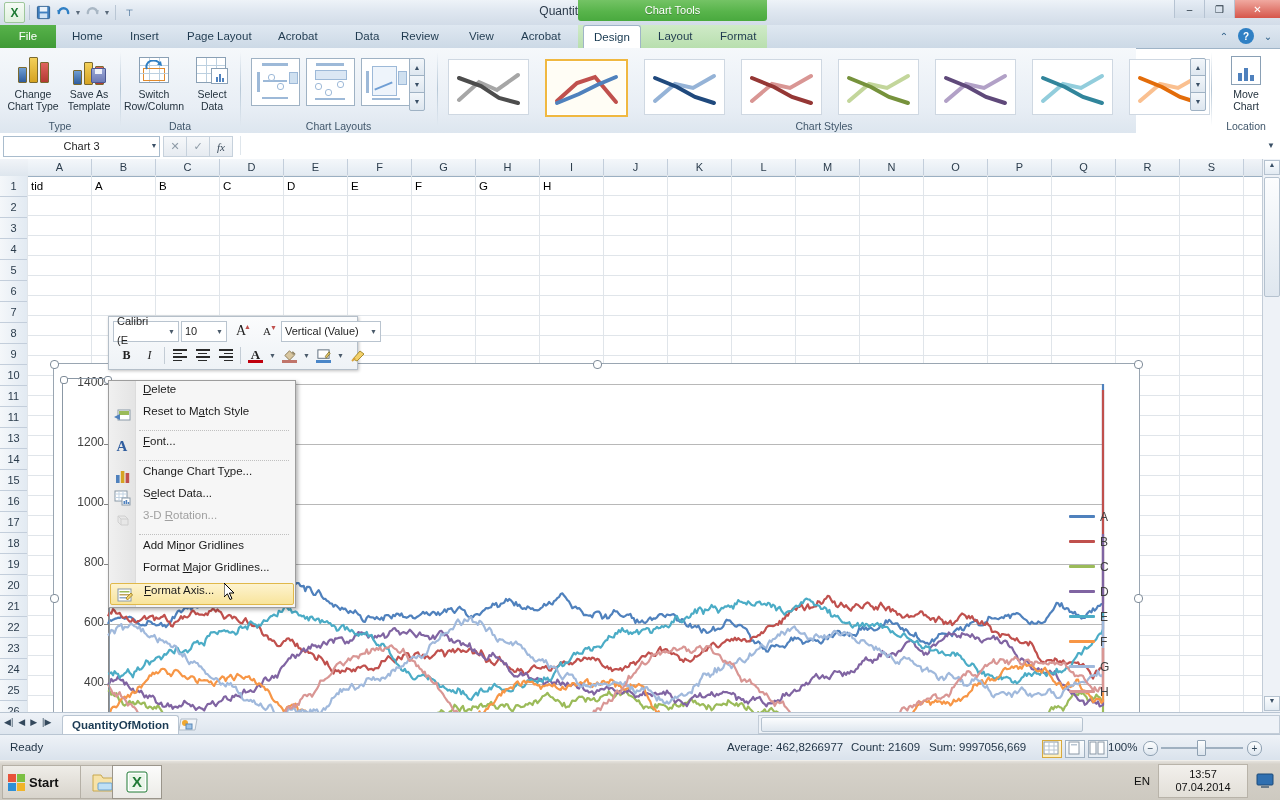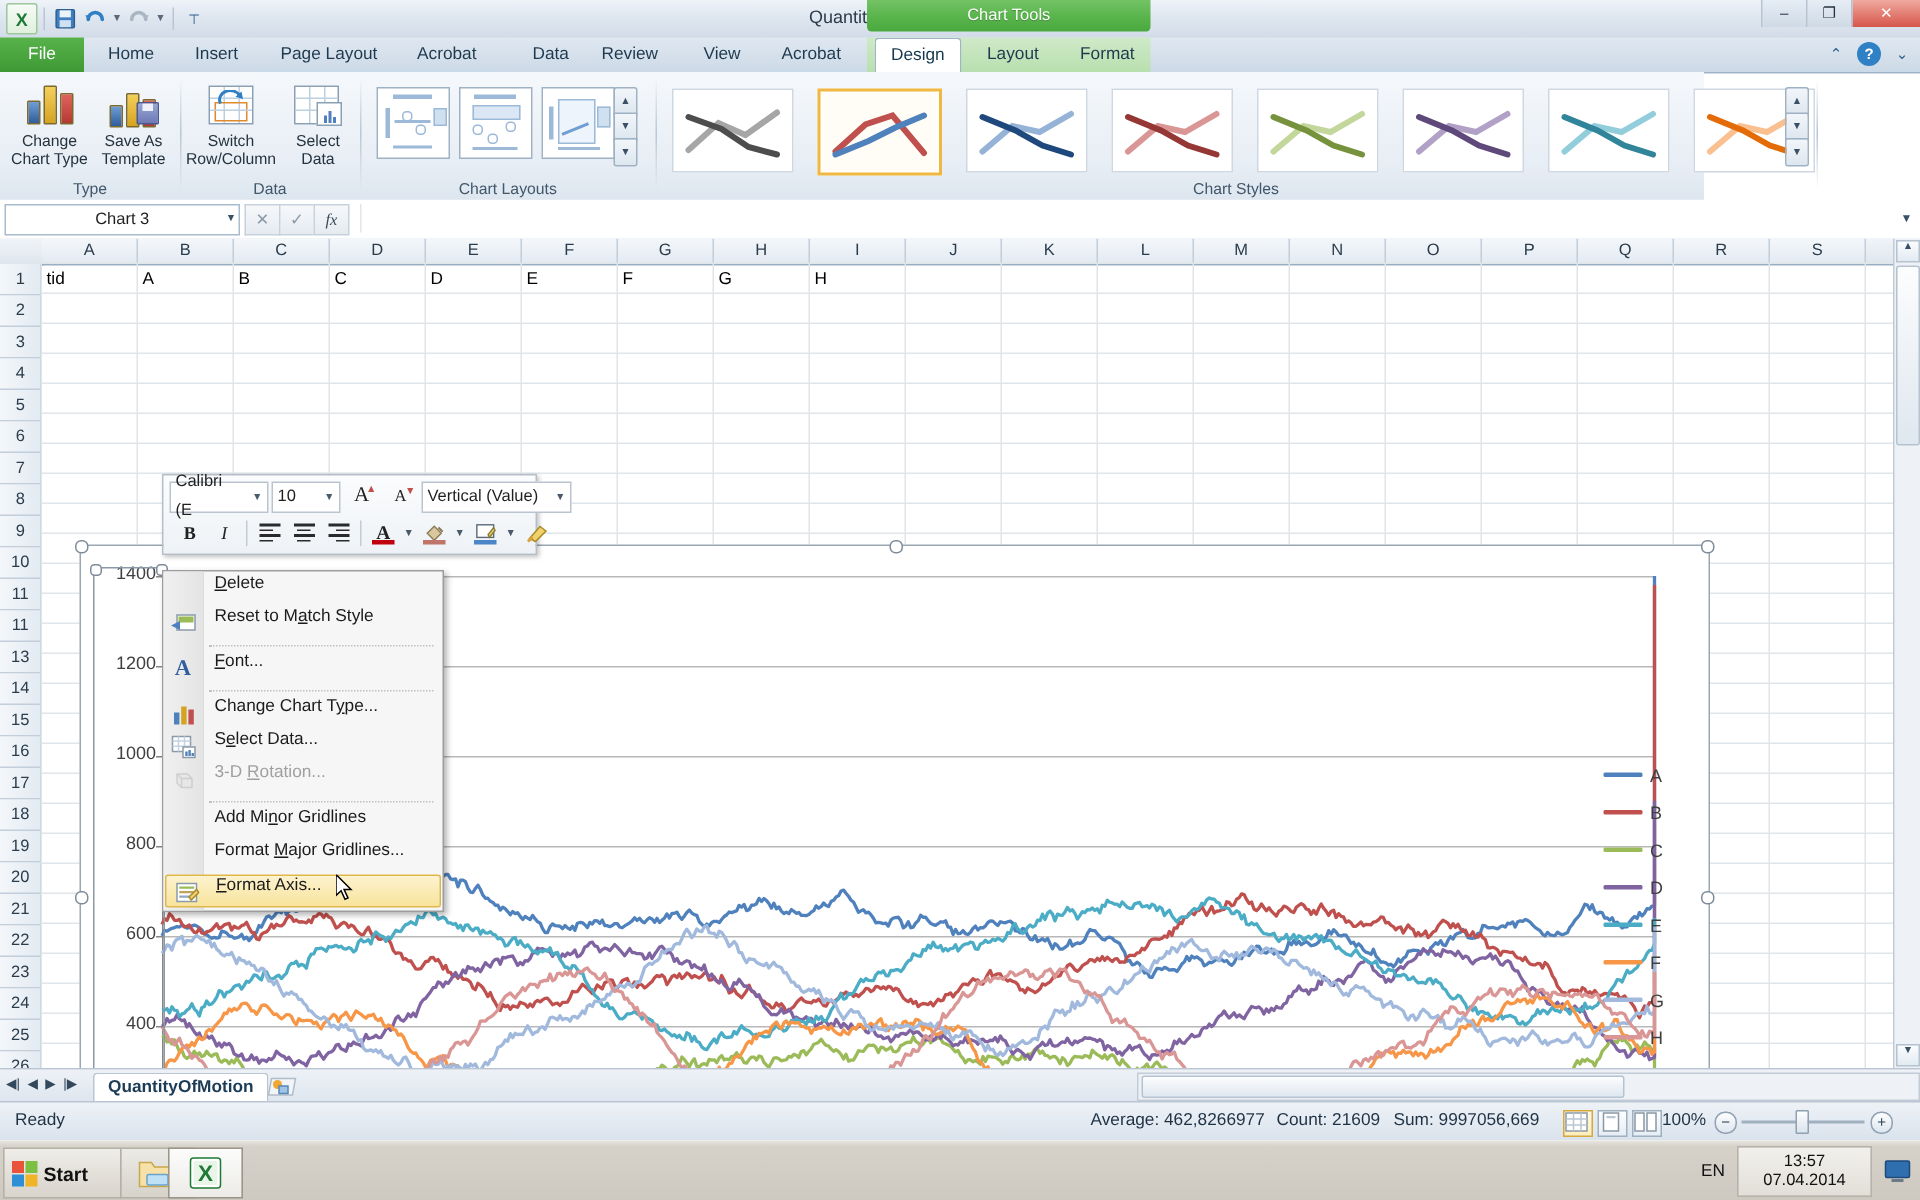--- a/index.html
+++ b/index.html
@@ -408,20 +408,33 @@
             </svg>
         </div>
       </div>
       <div class="spin" style="left:752px;top:10px;border-radius:2px 2px 0 0;">▲</div>
       <div class="spin" style="left:752px;top:27px;">▼</div>
       <div class="spin" style="left:752px;top:44px;border-radius:0 0 2px 2px;">▼</div>
       <div class="glabel">Chart Styles</div>
     </div>
     <div class="gsep" style="left:1211px;"></div>
 
+    <div class="rgroup" style="left:1212px;width:68px;">
+      <div class="bigbtn" style="left:3px;">
+        <div class="ic">
+          <div style="width:28px;height:24px;border:1px solid #8aa0b5;background:#fff;display:flex;align-items:flex-end;justify-content:center;gap:2px;padding-bottom:3px;">
+            <i style="display:block;width:4px;height:8px;background:#4f81bd;"></i>
+            <i style="display:block;width:4px;height:13px;background:#4f81bd;"></i>
+            <i style="display:block;width:4px;height:6px;background:#4f81bd;"></i>
+          </div>
+        </div>
+        <div class="lb"><span>Move</span><br><span>Chart</span></div>
+      </div>
+      <div class="glabel">Location</div>
+    </div>
   </div>
 
   <div class="fbar">
     <div class="namebox">Chart 3</div>
     <div class="nbarrow">▼</div>
     <div class="fbtns">
       <div class="fb">✕</div>
       <div class="fb">✓</div>
       <div class="fb fx">fx</div>
     </div>

